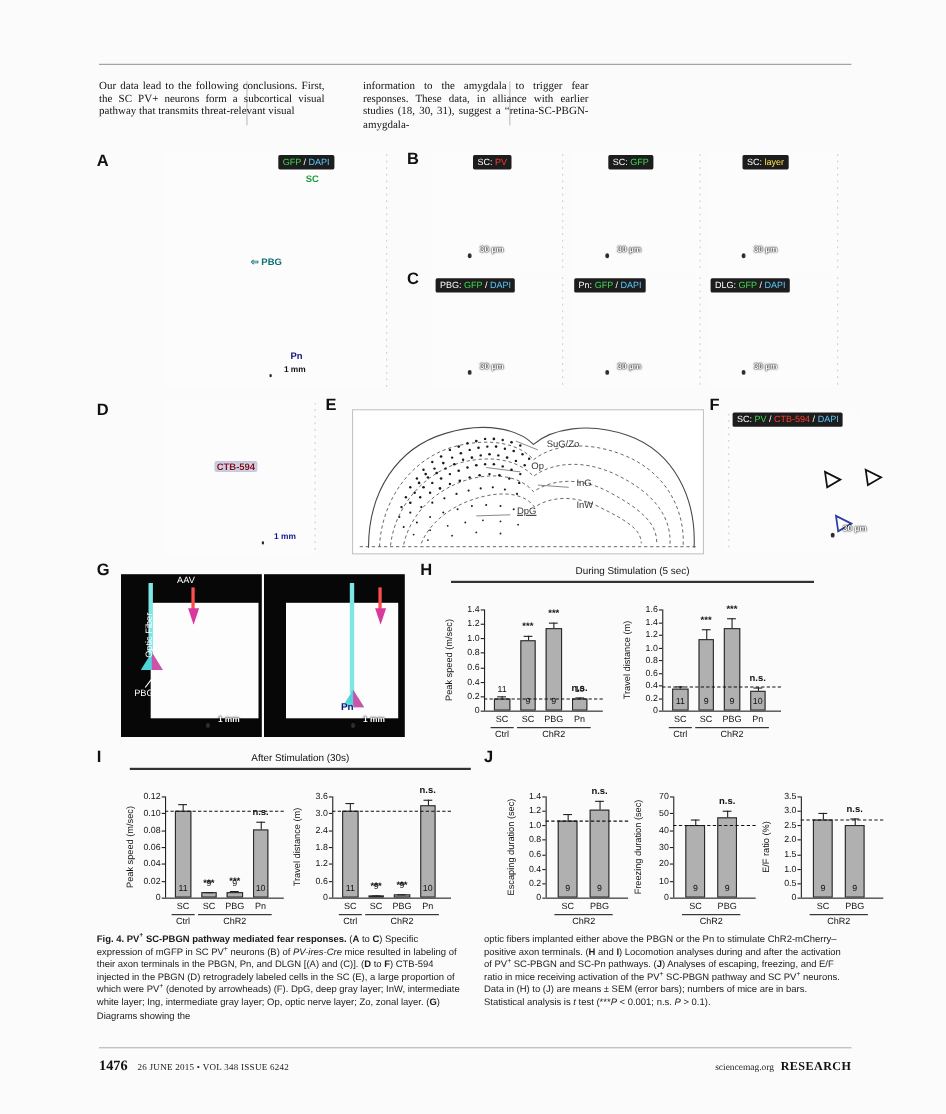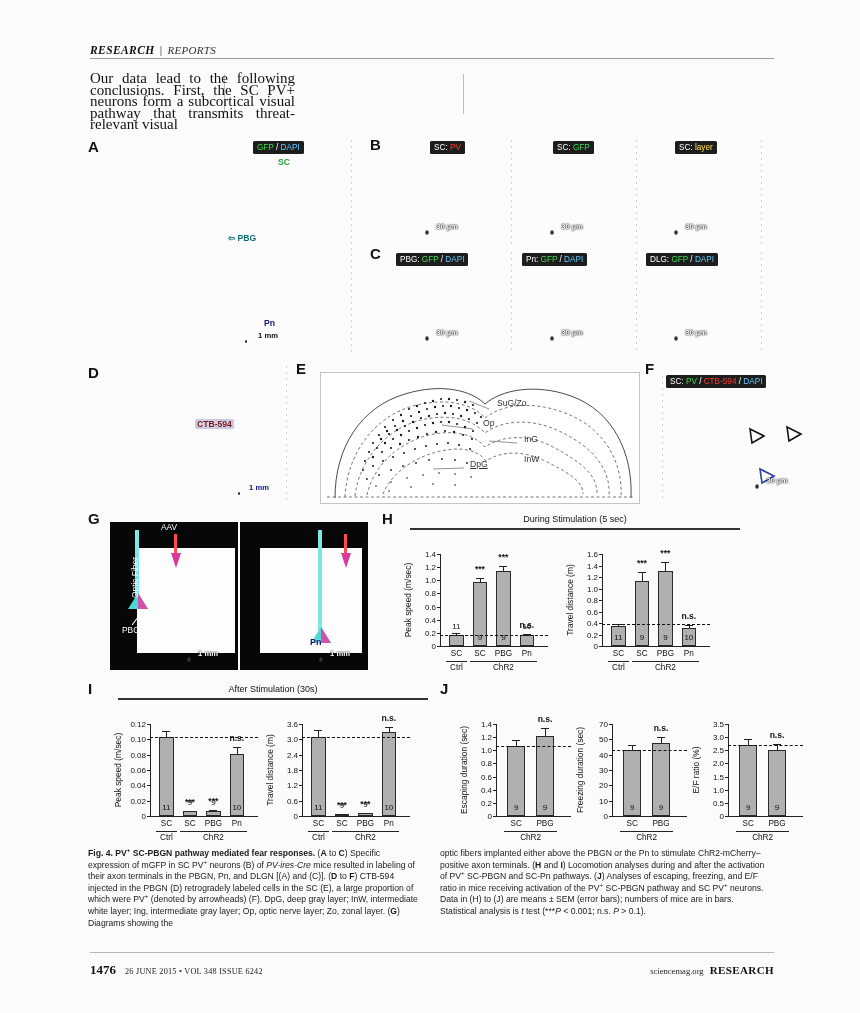--- a/index.html
+++ b/index.html
@@ -13,21 +13,21 @@
 
   
   .runhead{position:absolute;left:90px;top:40px;width:684px;}
   .runhead .rh-res{font-family:"Liberation Serif", serif;font-weight:bold;font-style:italic;font-size:11.5px;letter-spacing:.4px;color:#111;}
   .runhead .rh-sep{color:#777;font-size:11px;margin:0 5px;}
   .runhead .rh-rep{font-family:"Liberation Serif", serif;font-style:italic;font-size:11px;letter-spacing:.3px;color:#333;}
   .rule{position:absolute;left:90px;top:58px;width:684px;height:1px;background:#9a9a9a;}
 
   
   .cols{position:absolute;left:90px;top:73px;width:684px;height:42px;}
-  .col{position:absolute;top:0;width:205px;font-family:"Liberation Serif", serif;font-size:15px;line-height:11.6px;color:#111;text-align:justify;}
+  .col{position:absolute;top:0;width:205px;font-family:"Liberation Serif", serif;font-size:10px;line-height:11.6px;color:#111;text-align:justify;}
   .col.c1{left:0;}
   .col.c2{left:240px;}
   .col.c3{left:479px;}
   .vrule{position:absolute;top:74px;width:1px;height:40px;background:#bdbdbd;}
   .vrule.v1{left:224px;}
   .vrule.v2{left:463px;}
   .col .indent{text-indent:11px;}
 
   
   .figure{position:absolute;left:88px;top:132px;width:692px;height:705px;}
@@ -114,29 +114,27 @@
   .smag{font-family:"Liberation Serif",serif;font-size:8.6px;color:#222;}
   .sciword{font-family:"Liberation Serif",serif;font-weight:bold;font-size:11px;letter-spacing:.4px;color:#111;margin-left:6px;}
 
   .arrowhead{position:absolute;}
 </style>
 </head>
 <body>
 
 <div class="page">
 
-  <div class="runhead">
-    <span class="rh-res">RESEARCH</span><span class="rh-sep">|</span><span class="rh-rep">REPORTS</span>
-  </div>
   <div class="rule"></div>
 
   <div class="vrule v1"></div>
   <div class="vrule v2"></div>
   <div class="cols">
     <div class="col c1"><span class="indent">Our data lead to the following conclusions. First, the SC PV+ neurons form a subcortical visual pathway that transmits threat-relevant visual</span></div>
+    <div class="col c2">information to the amygdala to trigger fear responses. These data, in alliance with earlier studies (18, 30, 31), suggest a “retina-SC-PBGN-amygdala-</div>
   </div>
 
   <div class="figure">
 
     <div class="pl" style="left:0px;top:6px;">A</div>
     <div class="micro" style="left:60px;top:6px;width:205px;height:215px;">
       <div class="dashcol" style="left:203px;top:2px;height:212px;"></div>
     </div>
     <div class="chip" style="left:165px;top:9px;"><span class="g">GFP</span><span class="w"> / </span><span class="b">DAPI</span></div>
     <div class="tlab green" style="left:190px;top:25px;">SC</div>

